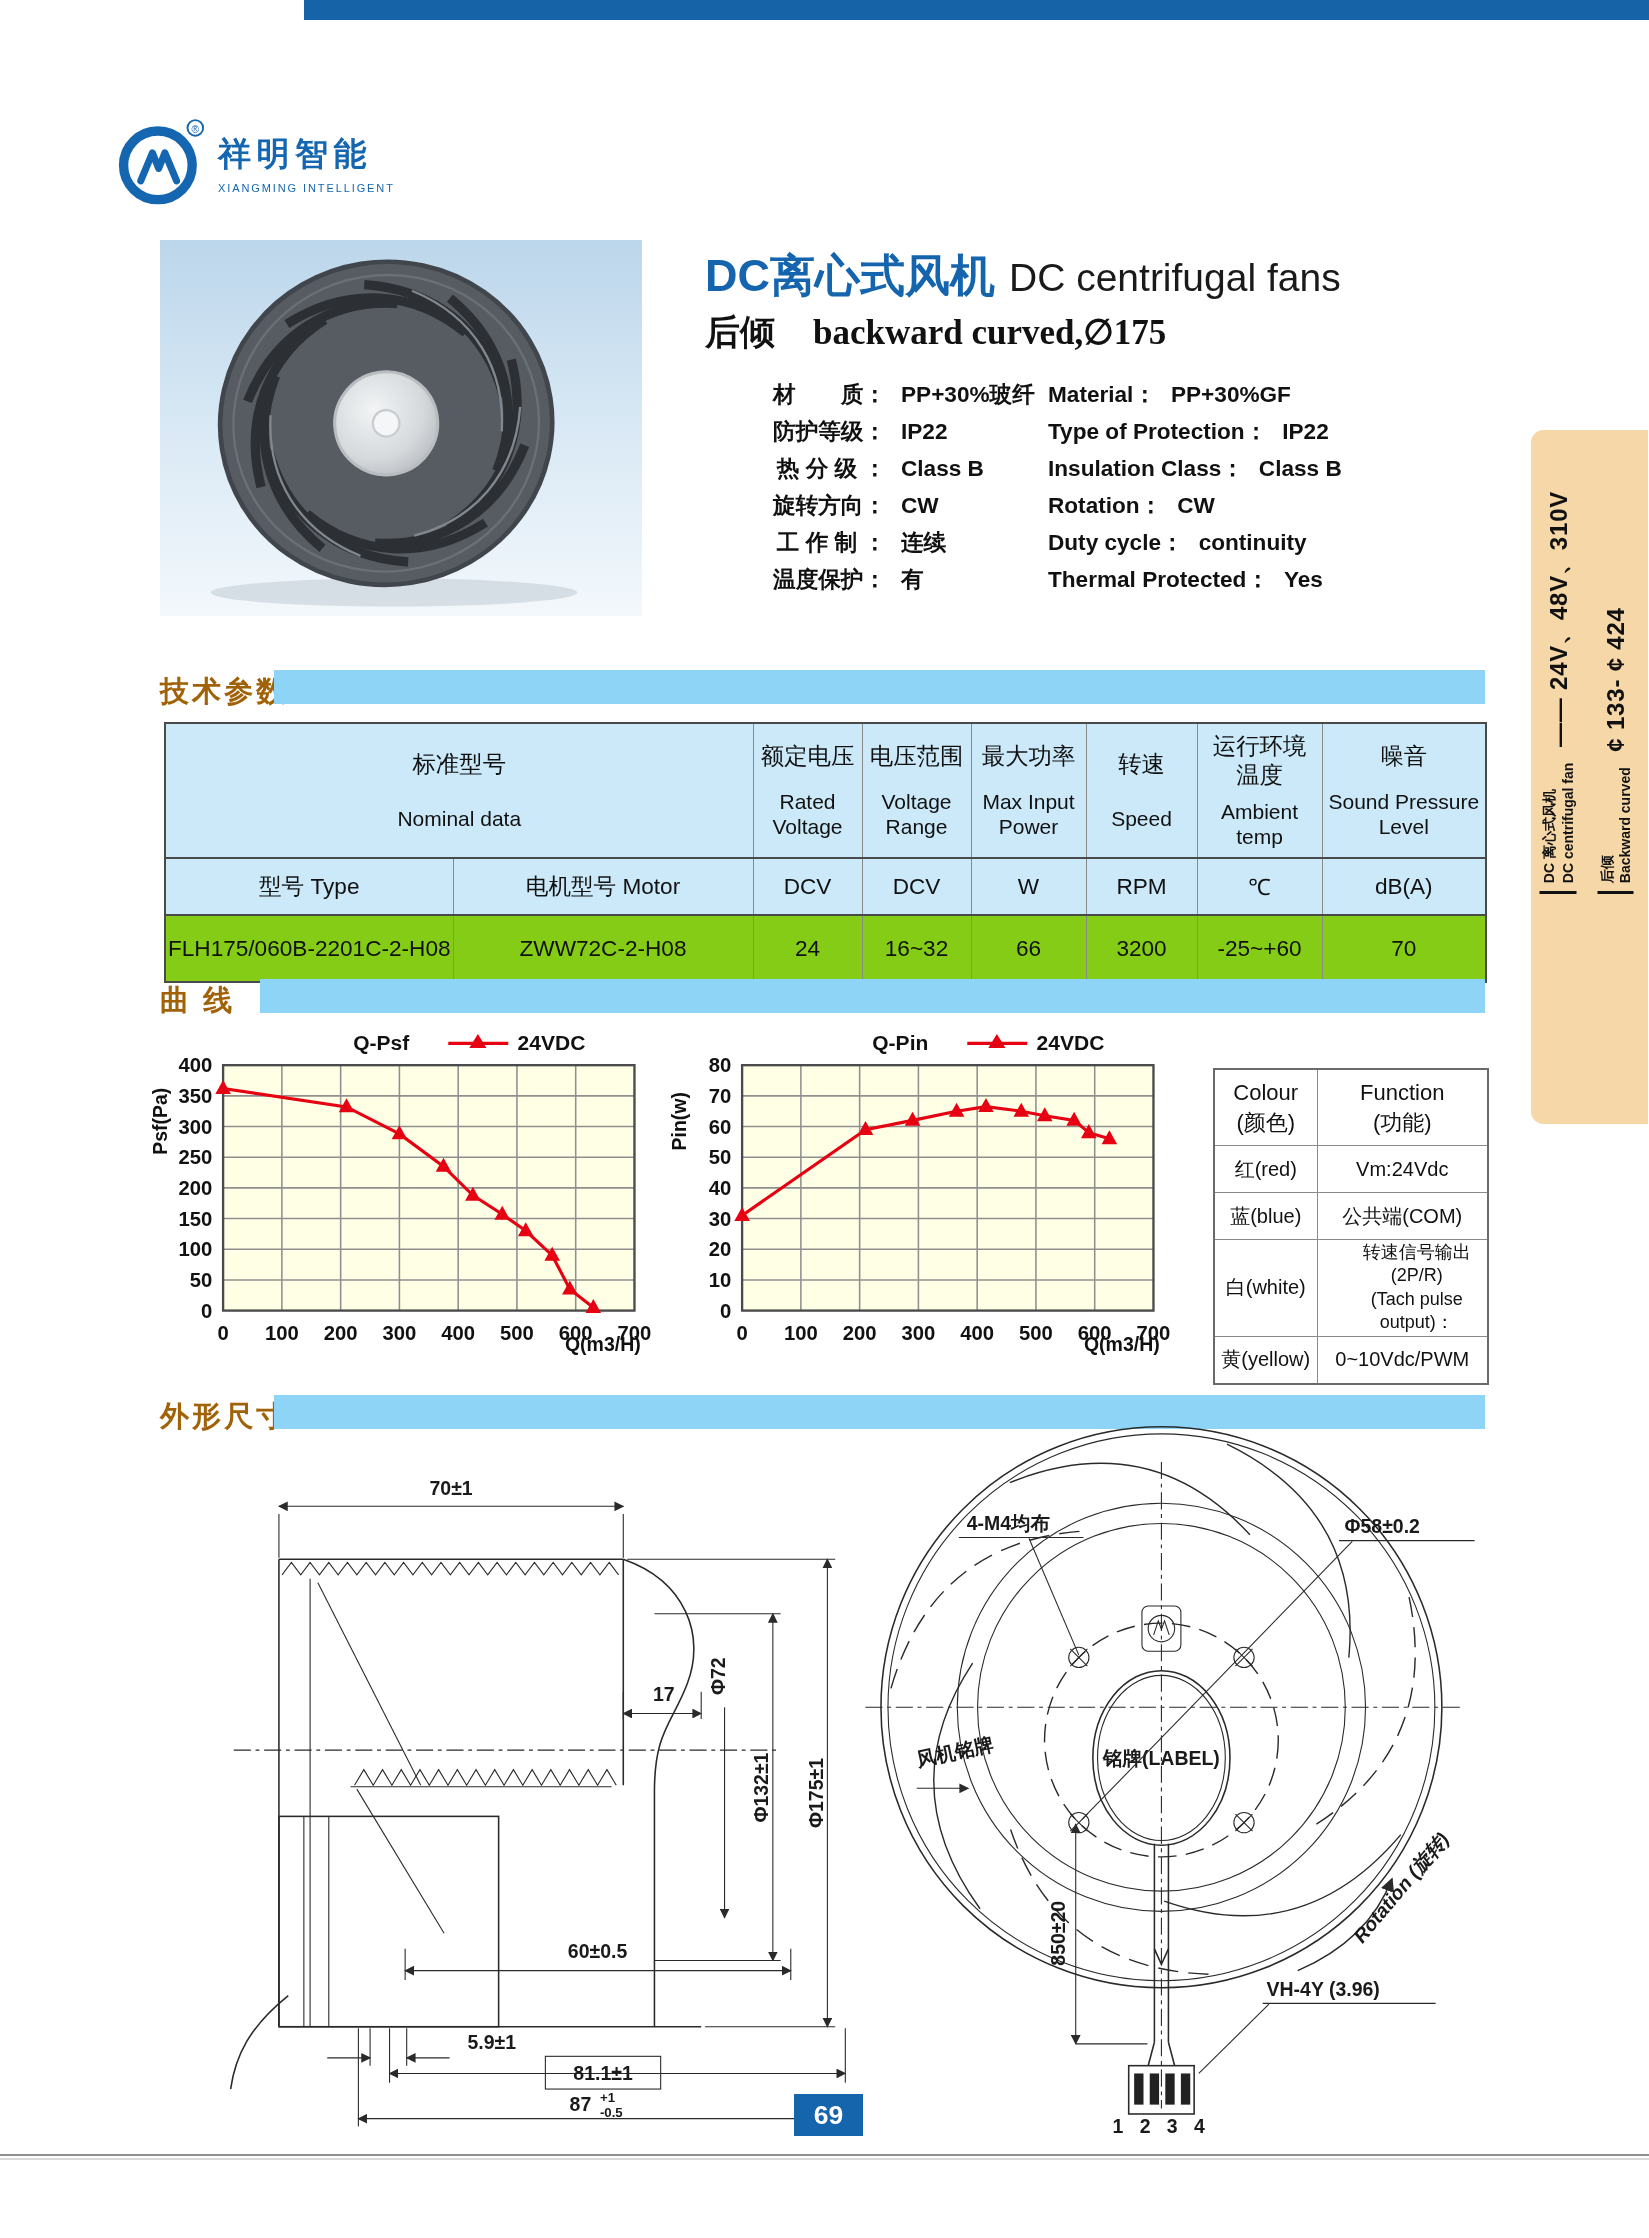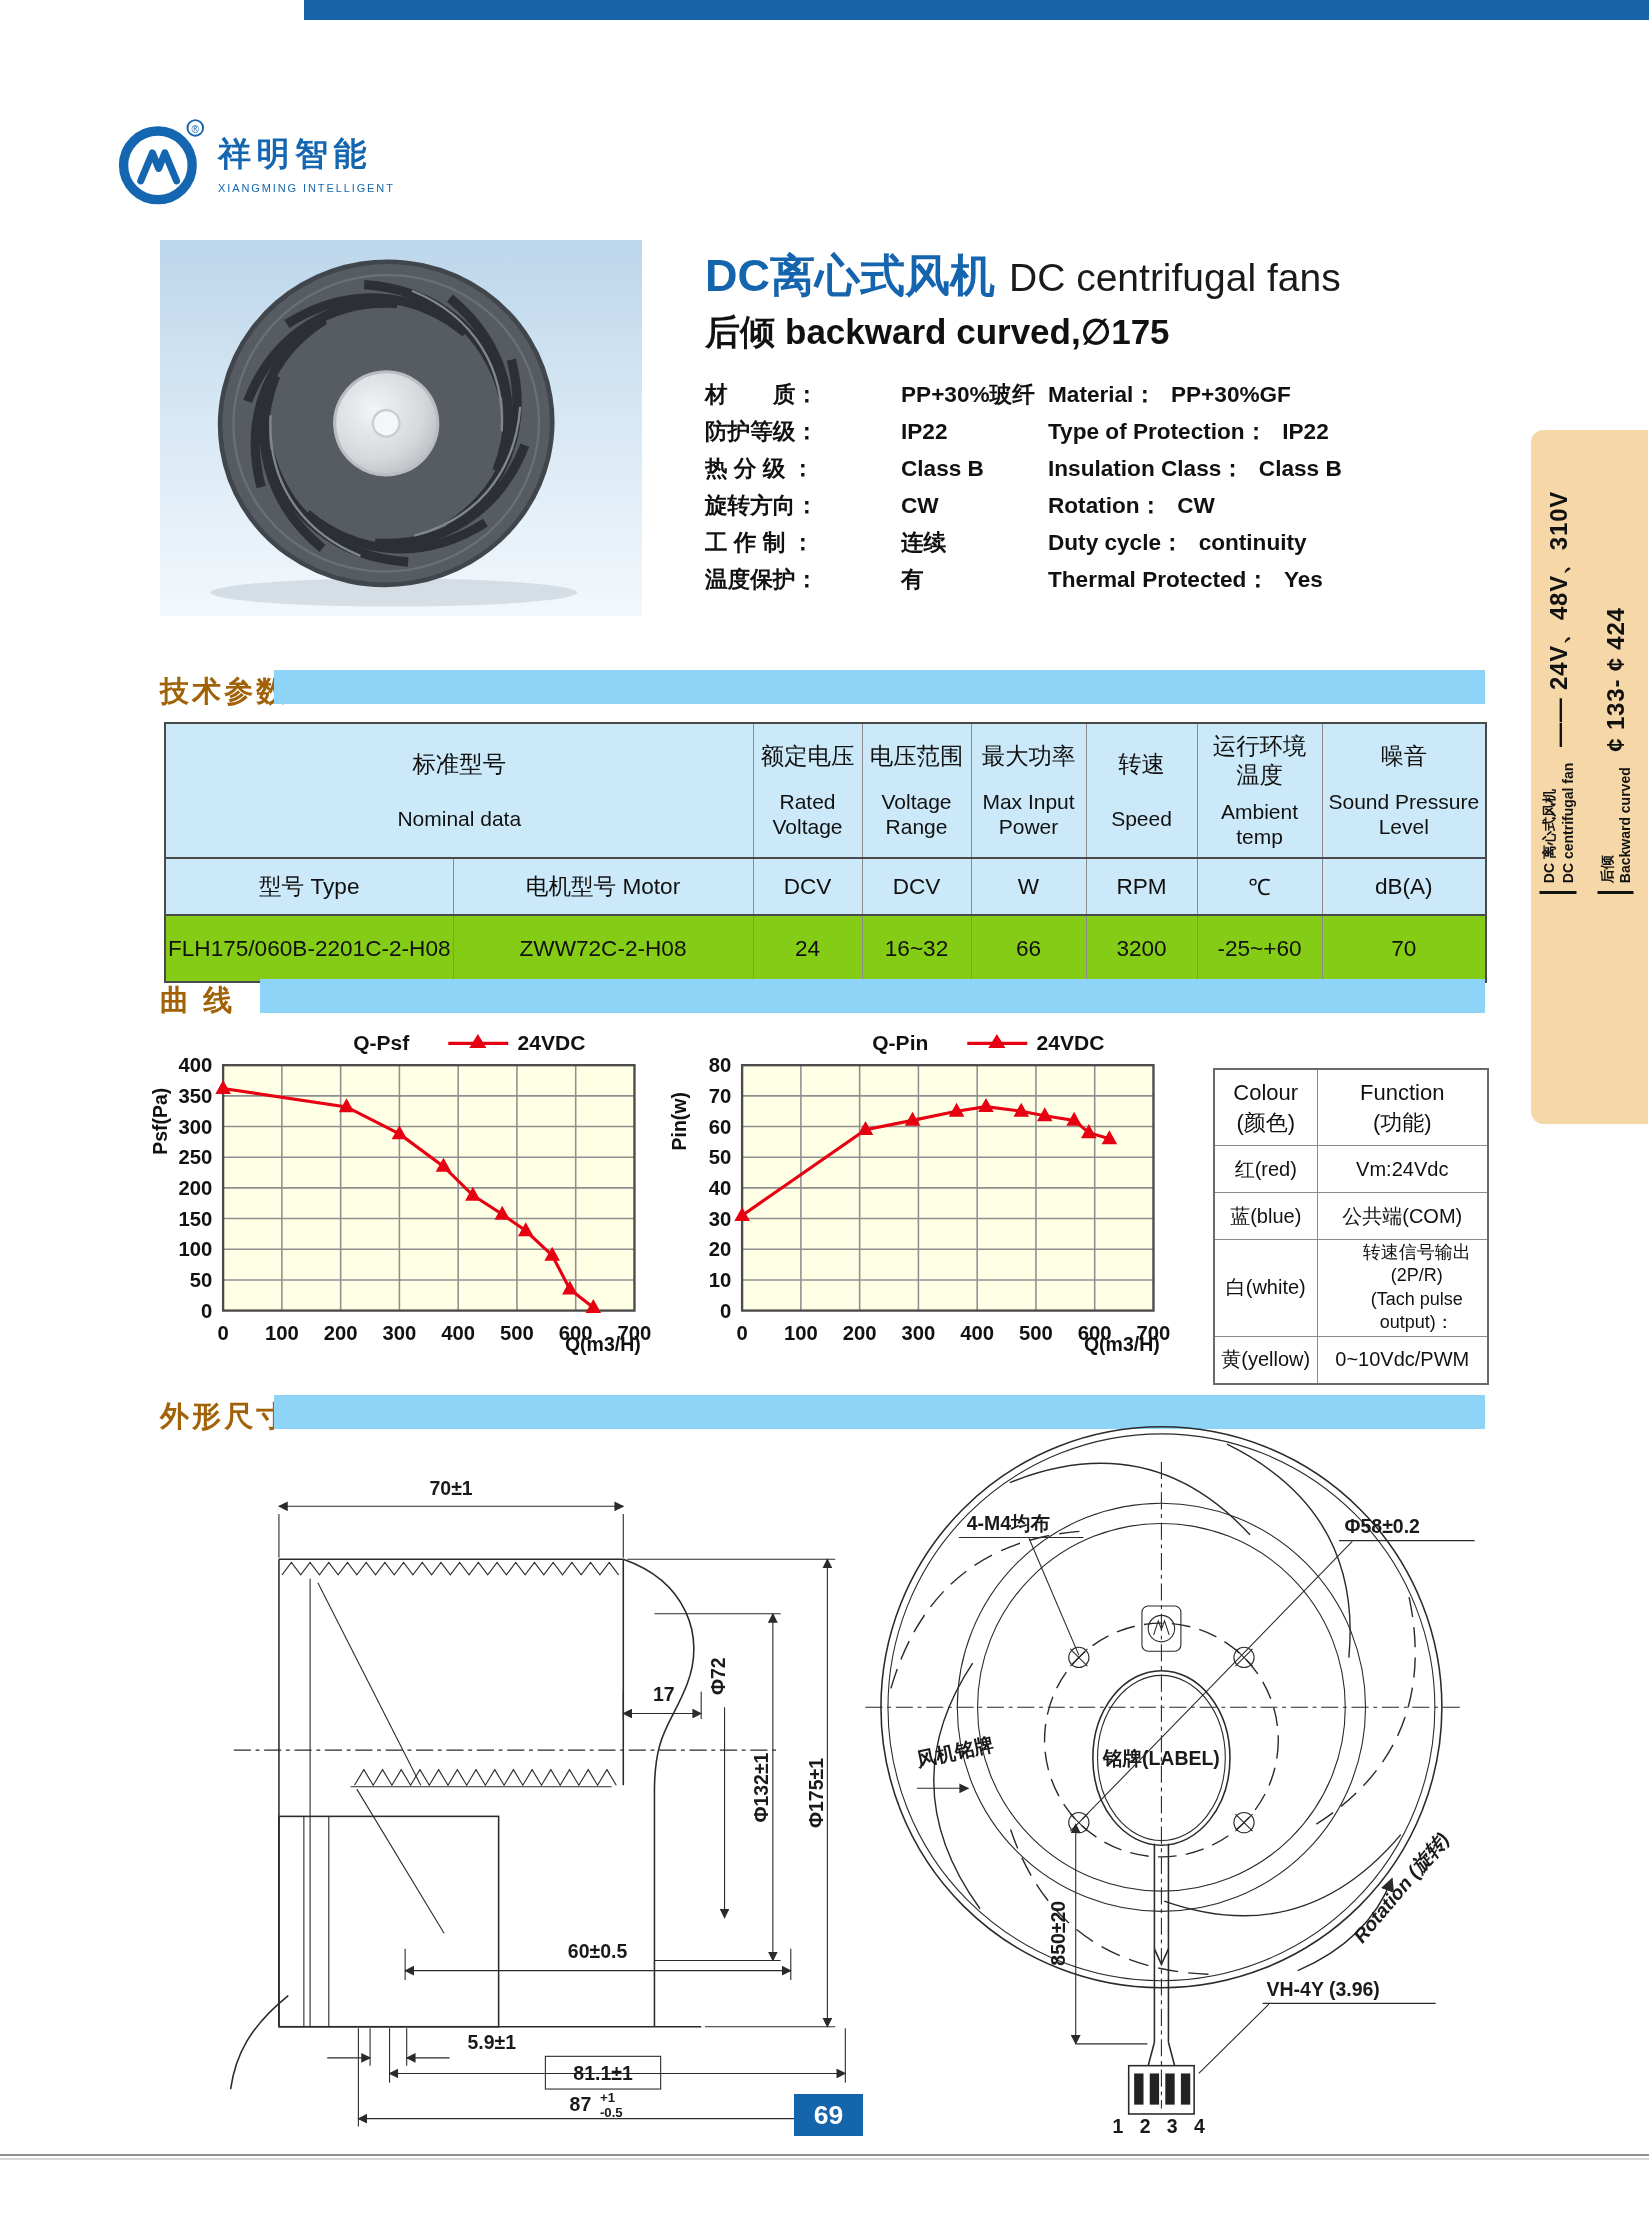--- a/index.html
+++ b/index.html
@@ -18,25 +18,25 @@
   
   .photo{position:absolute;left:160px;top:240px;width:482px;height:376px;
          background:linear-gradient(180deg,#BCD6EB 0%,#D6E7F4 45%,#F3F8FC 100%);}
 
   
   .title-row{position:absolute;left:705px;top:246px;white-space:nowrap;}
   .title-cn{font-size:45px;font-weight:700;color:#1565AE;}
   .title-en{font-size:39px;font-weight:500;color:#1a1a1a;margin-left:14px;}
   .sub-row{position:absolute;left:705px;top:309px;white-space:nowrap;}
   .sub-cn{font-size:35px;font-weight:700;color:#111;}
-  .sub-en{font-size:35px;font-weight:700;color:#111;margin-left:10px;}
+  .sub-en{font-size:35px;font-weight:700;color:#111;margin-left:38px;font-family:Liberation Serif, serif;}
 
   
   .spec-col{position:absolute;top:376px;font-size:22.6px;}
-  .spec-col.cn{left:705px;}
+  .spec-col.cn{left:705px;text-align:right;}
   .spec-col.en{left:1048px;}
   .spec-line{height:37px;display:flex;align-items:center;white-space:nowrap;}
   .spec-lb{font-weight:700;display:inline-block;}
   .spec-col.cn .spec-lb{width:181px;}
   .spec-vl{font-weight:700;margin-left:15px;}
 
   
   .sec-label{position:absolute;font-size:29px;font-weight:700;color:#a16207;letter-spacing:3.1px;white-space:nowrap;}
   .bar{position:absolute;height:34px;background:#8DD4F7;}
 

